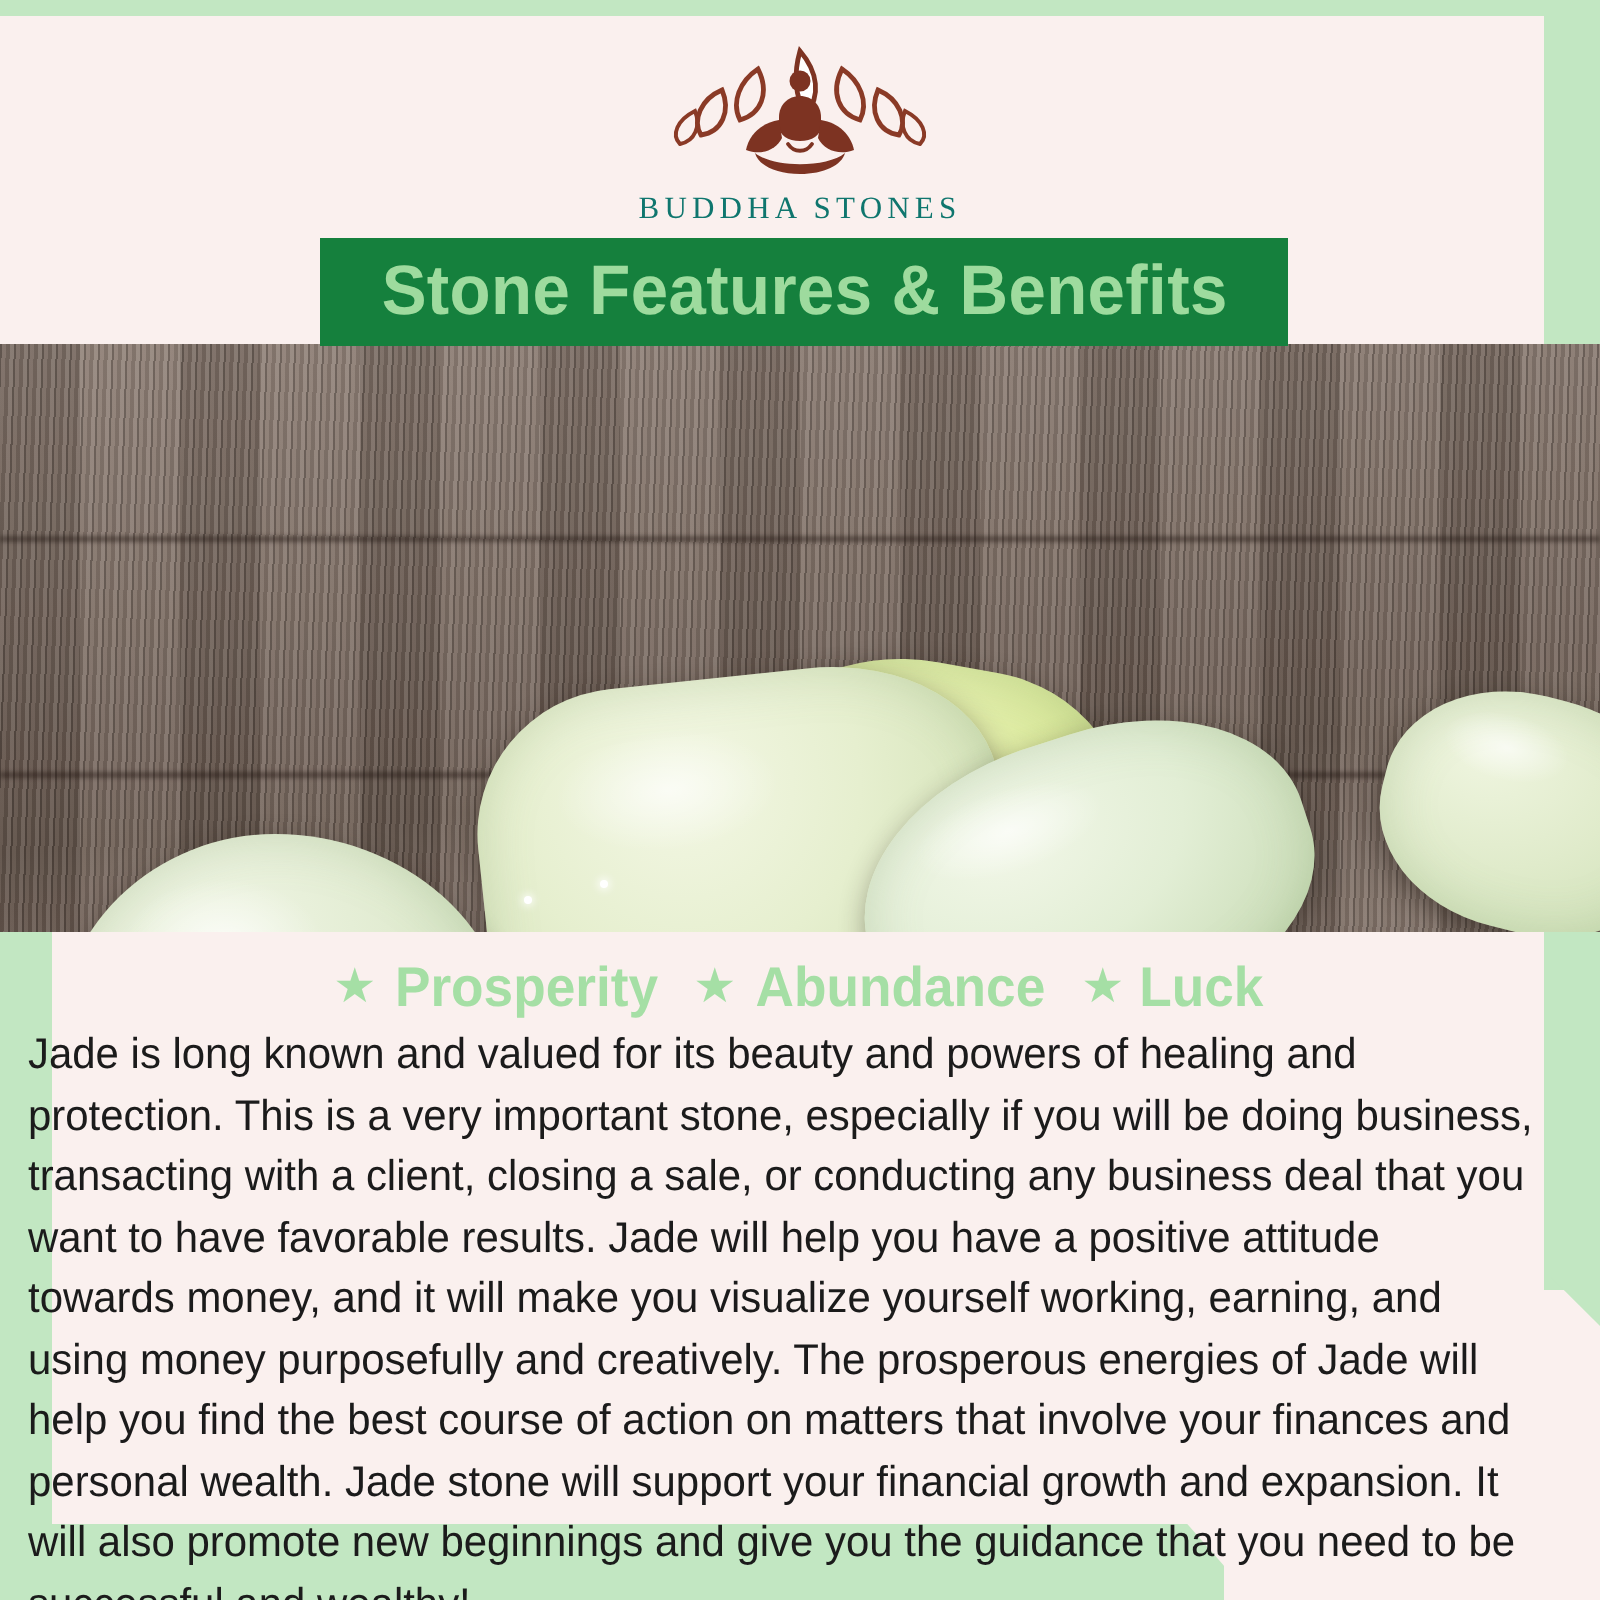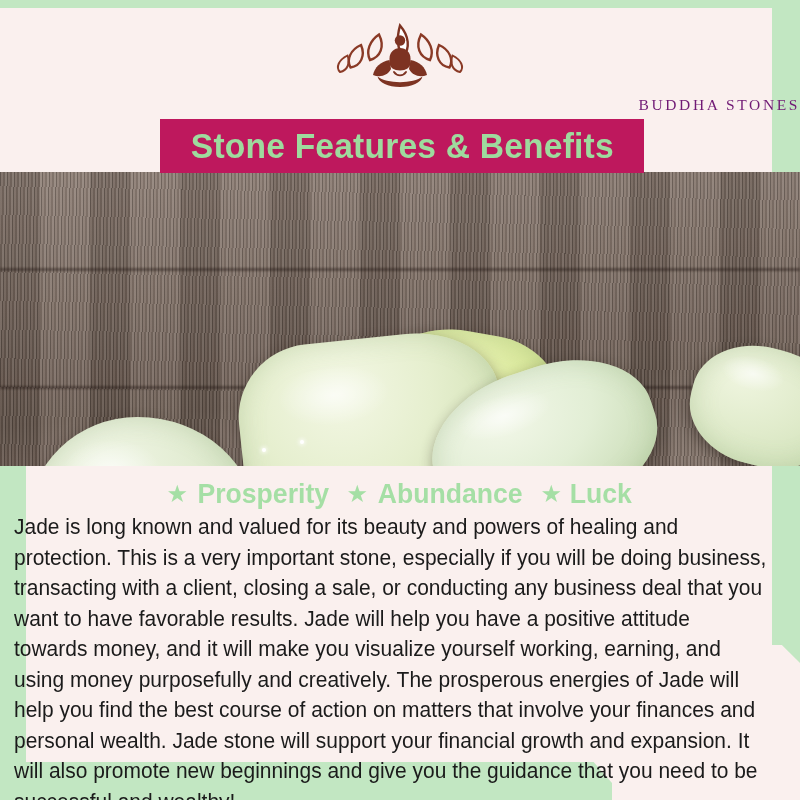--- a/index.html
+++ b/index.html
@@ -78,30 +78,29 @@
     margin: 0 auto;
     width: 150px;
     height: 72px;
   }
   .brand-name {
     display: block;
     margin-top: 6px;
     font-family: "Liberation Serif", serif;
     font-size: 15.5px;
     letter-spacing: 2.6px;
-    color: #701a75;
-    text-align: right;
+    color: #0f766e;
   }
 
   
   .title-banner {
     position: absolute;
     left: 160px; top: 119px;
     width: 484px; height: 54px;
-    background: #be185d;
+    background: #15803d;
     display: flex;
     align-items: center;
     justify-content: center;
     z-index: 4;
   }
   .title-text {
     font-family: "Liberation Sans Narrow", "Liberation Sans", sans-serif;
     font-weight: 700;
     font-size: 35px;
     color: #9edb9e;

